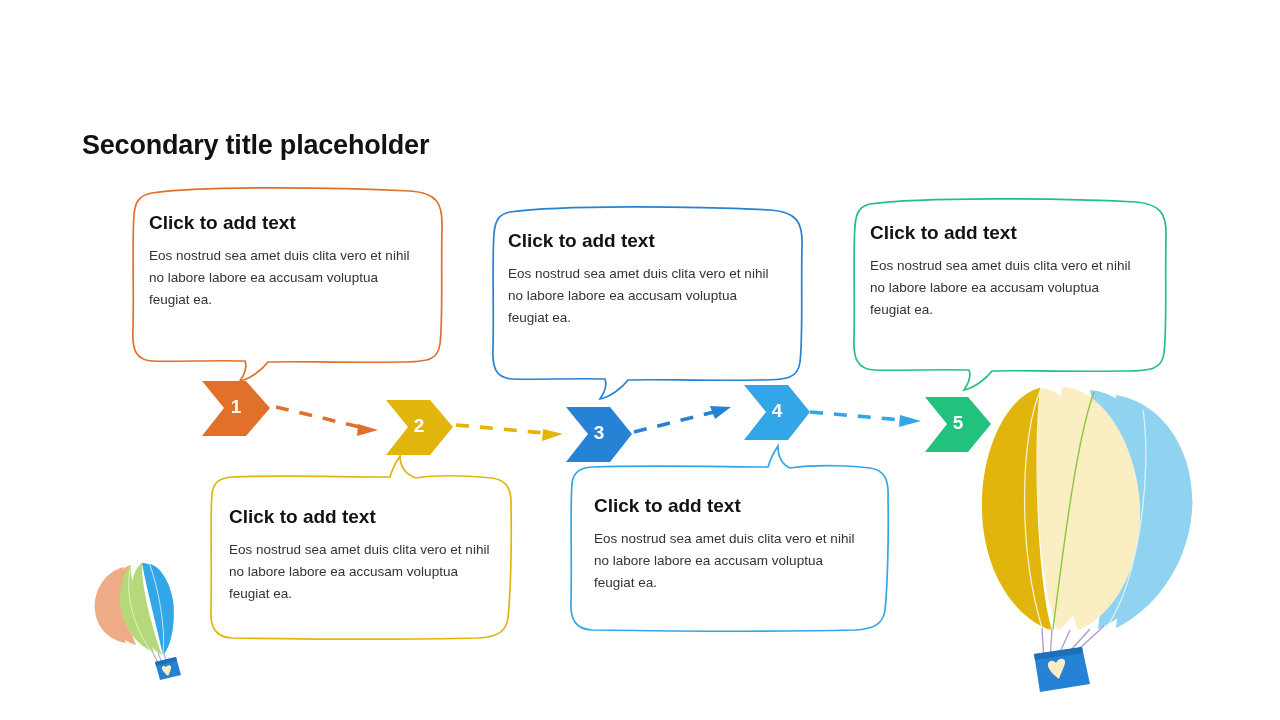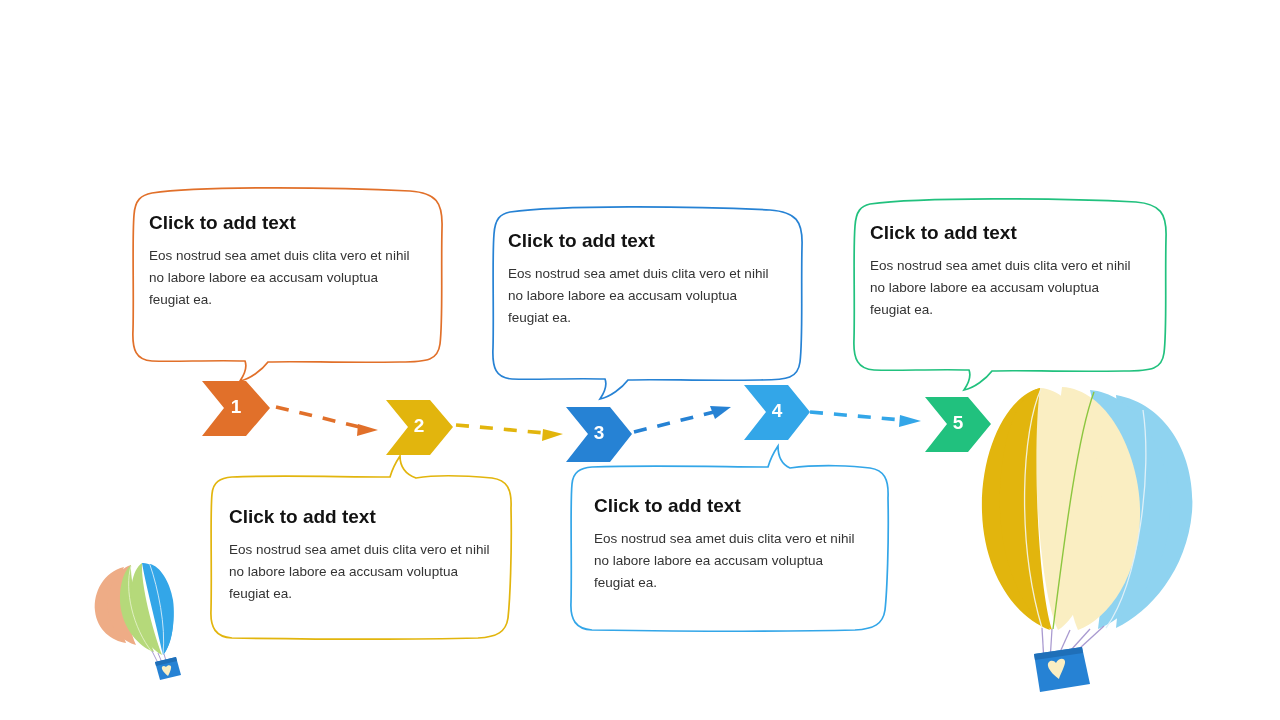--- a/index.html
+++ b/index.html
@@ -205,20 +205,21 @@
         <path d="M 164 654 L 167 664"></path>
       </g>
 
       <path fill="#2682d4" d="M 155 662 L 176 657 L 181 675 L 160 680 Z"></path>
       <path fill="#1f6fb8" d="M 155 662 L 176 657 L 177 661 L 156 666 Z"></path>
       <path fill="#faeec2" d="M 166 667 C 164 665, 161 666, 162 669 C 163 672, 167 675, 168 676
            C 169 674, 171 670, 171 668 C 172 665, 168 664, 166 667 Z"></path>
     </g>
   </svg>
 
+  <div class="page-title">Secondary title placeholder</div>
 
   <div class="chevron-num" style="left:221px; top:396px;">1</div>
   <div class="chevron-num" style="left:404px; top:415px;">2</div>
   <div class="chevron-num" style="left:584px; top:422px;">3</div>
   <div class="chevron-num" style="left:762px; top:400px;">4</div>
   <div class="chevron-num" style="left:943px; top:412px;">5</div>
 
   <div class="callout-text" style="left:149px; top:212px; width:268px;">
     <div class="callout-heading">Click to add text</div>
     <div class="callout-body">Eos nostrud sea amet duis clita vero et nihil no labore labore ea accusam voluptua feugiat ea.</div>

